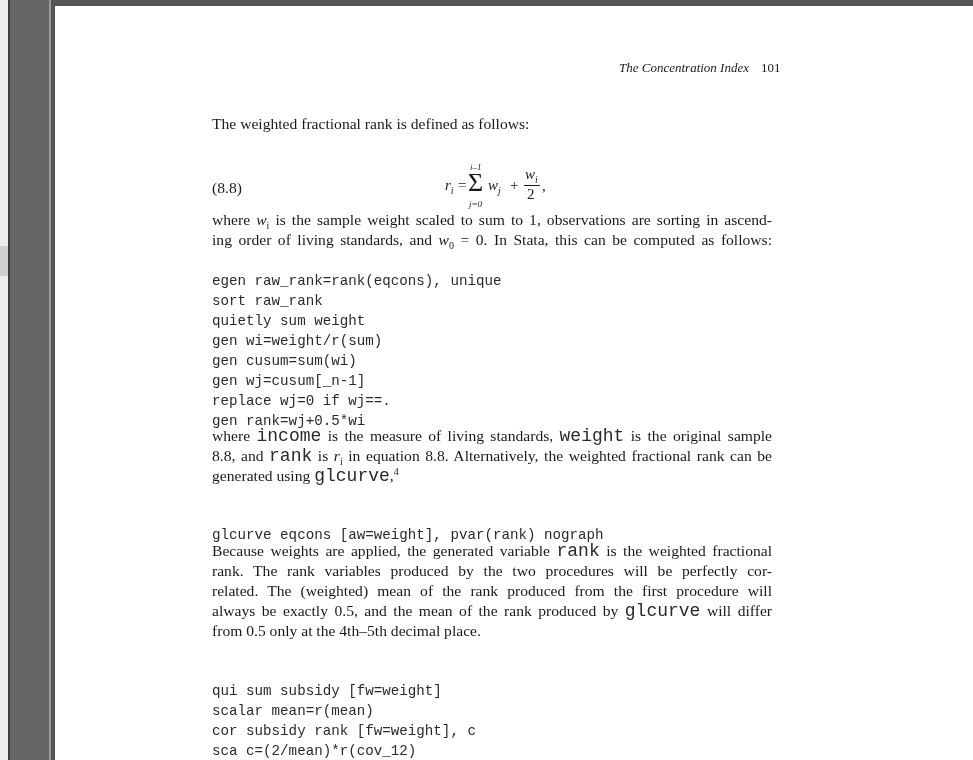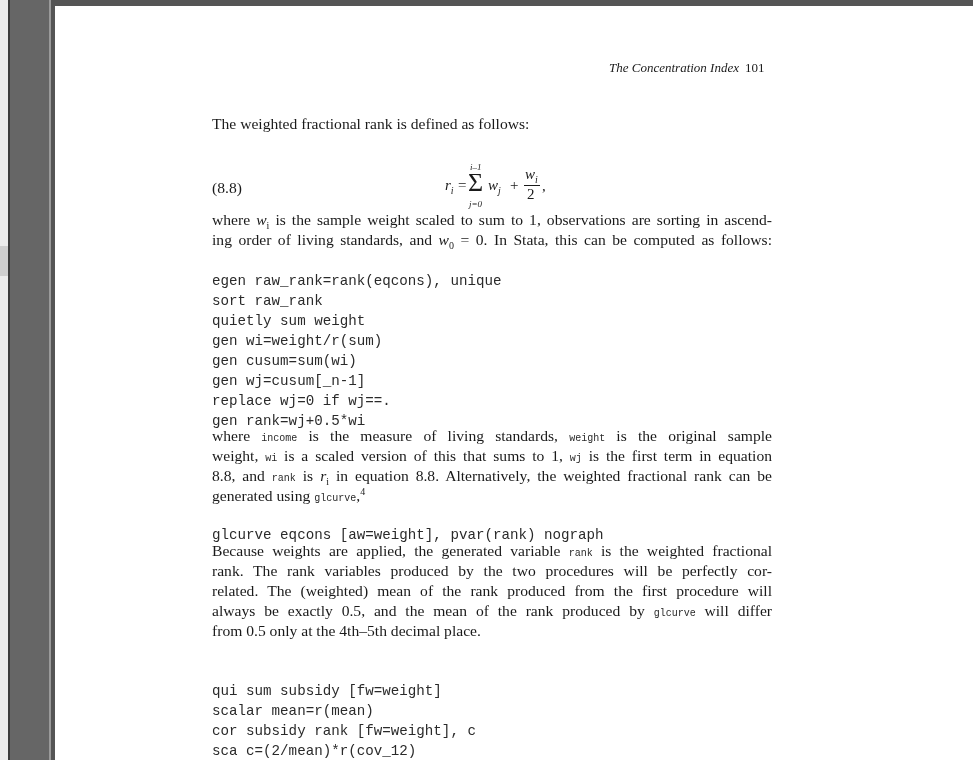--- a/index.html
+++ b/index.html
@@ -52,22 +52,22 @@
       margin-top: 12px;
     }
     .running-head {
       position: absolute;
       top: 54px;
       left: 554px;
       font-family: "Liberation Serif", serif;
       font-size: 13px;
       color: #1a1a1a;
     }
-    .running-head .title { font-style: italic; }
-    .running-head .pagenum { margin-left: 6px; }
+    .running-head .title { font-style: italic; margin-left: 10px; }
+    .running-head .pagenum { margin-left: 12px; }
 
     .block {
       position: absolute;
       left: 157px;
       width: 560px;
     }
     .line { white-space: nowrap; display: block; height: 20px; }
     .jline { display: block; text-align: justify; text-align-last: justify; height: 20px; white-space: normal; }
 
     .eq-label {
@@ -82,21 +82,21 @@
       left: 157px;
     }
     .code-line {
       display: block;
       height: 20px;
       line-height: 20px;
       white-space: pre;
     }
     .code-inline {
       font-family: "Liberation Mono", "DejaVu Sans Mono", monospace;
-      font-size: 10px;
+      font-size: 18px;
       color: #2a2a2a;
     }
     sup.fn { font-size: 10px; vertical-align: super; line-height: 0; }
     i.math { font-style: italic; }
     sub.m { font-size: 10px; vertical-align: sub; line-height: 0; }
   </style>
 </head>
 <body>
 
 <div class="left-strip"></div>
@@ -142,21 +142,20 @@
     <span class="code-line">quietly sum weight</span>
     <span class="code-line">gen wi=weight/r(sum)</span>
     <span class="code-line">gen cusum=sum(wi)</span>
     <span class="code-line">gen wj=cusum[_n-1]</span>
     <span class="code-line">replace wj=0 if wj==.</span>
     <span class="code-line">gen rank=wj+0.5*wi</span>
   </div>
 
   <div class="block text" style="top:420px;">
     <span class="jline"><span>where </span><span class="code-inline">income</span><span> is the measure of living standards, </span><span class="code-inline">weight</span><span> is the original sample</span></span>
-    <span class="jline"><span>weight, </span><span class="code-inline">wi</span><span> is a scaled version of this that sums to 1, </span><span class="code-inline">wj</span><span> is the first term in equation</span></span>
     <span class="jline"><span>8.8, and </span><span class="code-inline">rank</span><span> is </span><i class="math">r</i><sub class="m">i</sub><span> in equation 8.8. Alternatively, the weighted fractional rank can be</span></span>
     <span class="line"><span>generated using </span><span class="code-inline">glcurve</span><span>,</span><sup class="fn">4</sup></span>
   </div>
 
   <div class="code-block mono" style="top:507px;">
     <span class="code-line">glcurve eqcons [aw=weight], pvar(rank) nograph</span>
   </div>
 
   <div class="block text" style="top:535px;">
     <span class="jline"><span>Because weights are applied, the generated variable </span><span class="code-inline">rank</span><span> is the weighted fractional</span></span>

